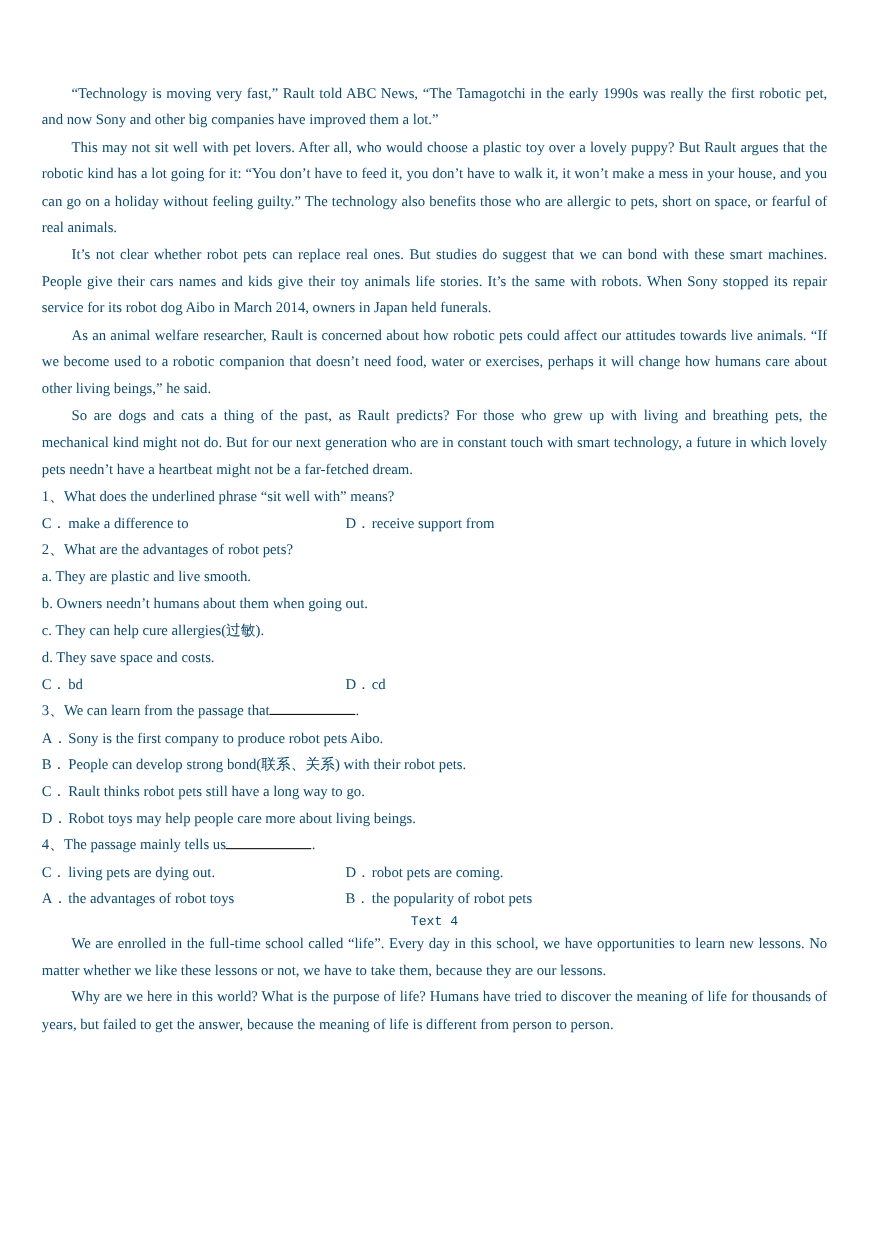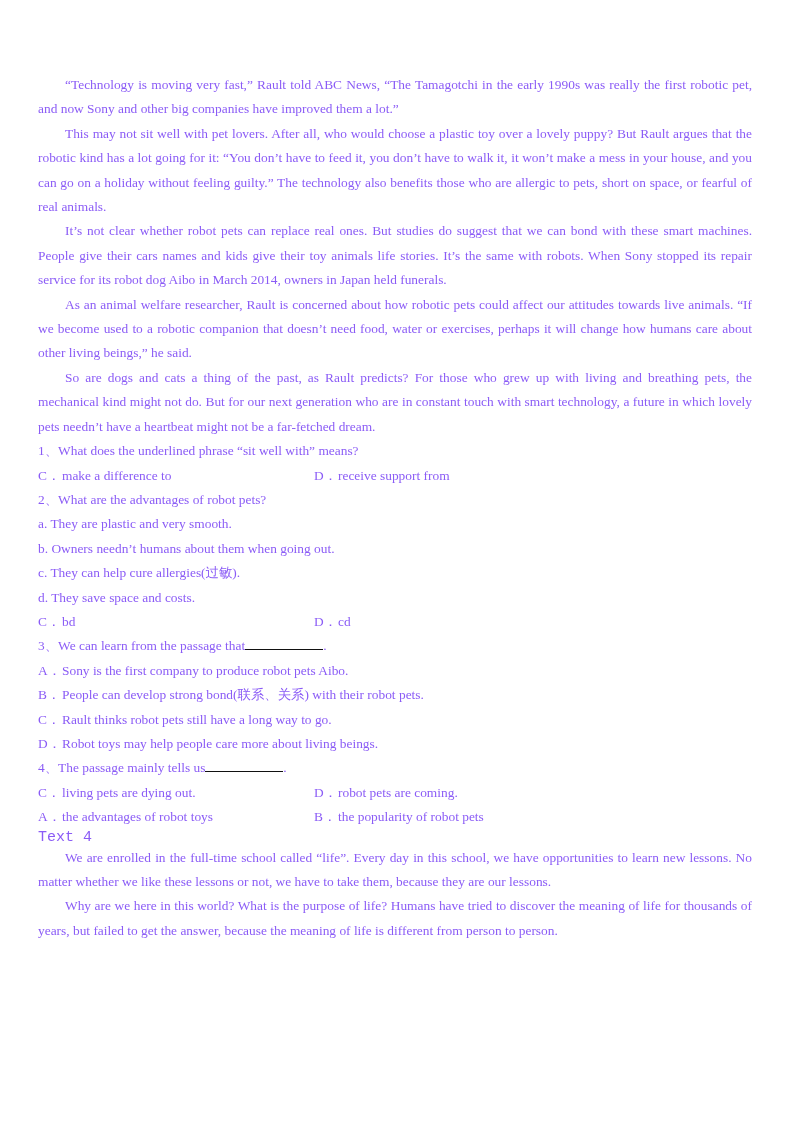--- a/index.html
+++ b/index.html
@@ -1,30 +1,30 @@
 <!DOCTYPE html>
 <html><head>
   <meta charset="utf-8">
   <style>
     html, body { margin: 0; padding: 0; background: #ffffff; }
     body { width: 794px; height: 1123px; position: relative; overflow: hidden; }
     .page {
       position: absolute; left: 38px; top: 73px; width: 714px;
       font-family: "Liberation Serif", "DejaVu Serif", serif;
-      font-size: 13.4px; color: #8b5cf6; line-height: 24.4px;
+      font-size: 13.4px; color: #0c4a6e; line-height: 24.4px;
     }
     .para { margin: 0; text-indent: 27px; text-align: justify; }
     .line { margin: 0; white-space: nowrap; }
     .opts { display: flex; margin: 0; }
     .opt { white-space: nowrap; }
     .opt.left { width: 276px; }
     .lbl { display: inline-block; width: 24px; }
     .heading {
-      margin: 0; text-align: left; line-height: 16px;
-      font-family: "Liberation Mono", "DejaVu Sans Mono", monospace; font-size: 15px;
+      margin: 0; text-align: center; line-height: 16px;
+      font-family: "Liberation Mono", "DejaVu Sans Mono", monospace; font-size: 12px;
     }
     .blank { display: inline-block; border-bottom: 1px solid #111; width: 78px; height: 14px; vertical-align: baseline; }
   </style>
 </head>
 <body>
 
 <div class="page">
 
   <div>
     <p class="para">“Technology is moving very fast,” Rault told ABC News, “The Tamagotchi in the early 1990s was really the first robotic pet, and now Sony and other big companies have improved them a lot.”</p>
@@ -37,21 +37,21 @@
   <div>
     <p class="line"><span>1、</span><span>What does the underlined phrase “sit well with” means?</span></p>
     <div class="opts">
       <span class="opt left"><span class="lbl">C．</span><span>make a difference to</span></span>
       <span class="opt"><span class="lbl">D．</span><span>receive support from</span></span>
     </div>
   </div>
 
   <div>
     <p class="line"><span>2、</span><span>What are the advantages of robot pets?</span></p>
-    <p class="line">a. They are plastic and very smooth.</p>
+    <p class="line">a. They are plastic and live smooth.</p>
     <p class="line">b. Owners needn’t humans about them when going out.</p>
     <p class="line">c. They can help cure allergies(过敏).</p>
     <p class="line">d. They save space and costs.</p>
     <div class="opts">
       <span class="opt left"><span class="lbl">C．</span><span>bd</span></span>
       <span class="opt"><span class="lbl">D．</span><span>cd</span></span>
     </div>
   </div>
 
   <div>

